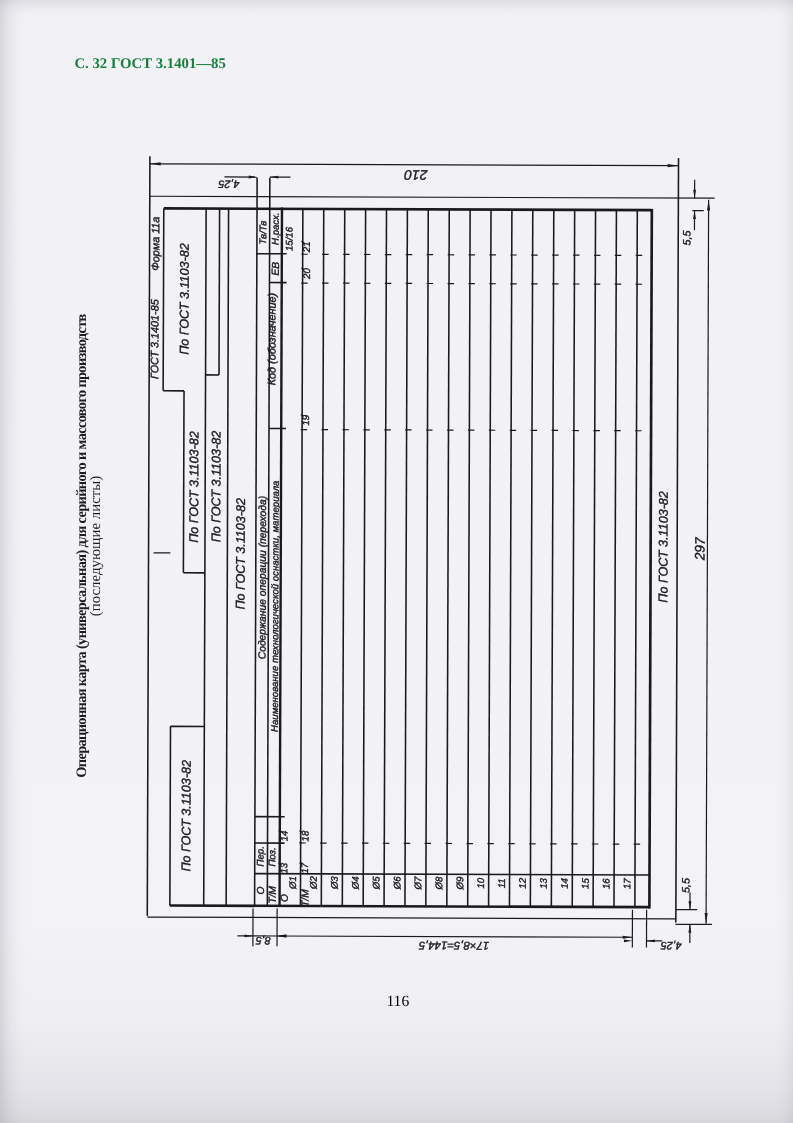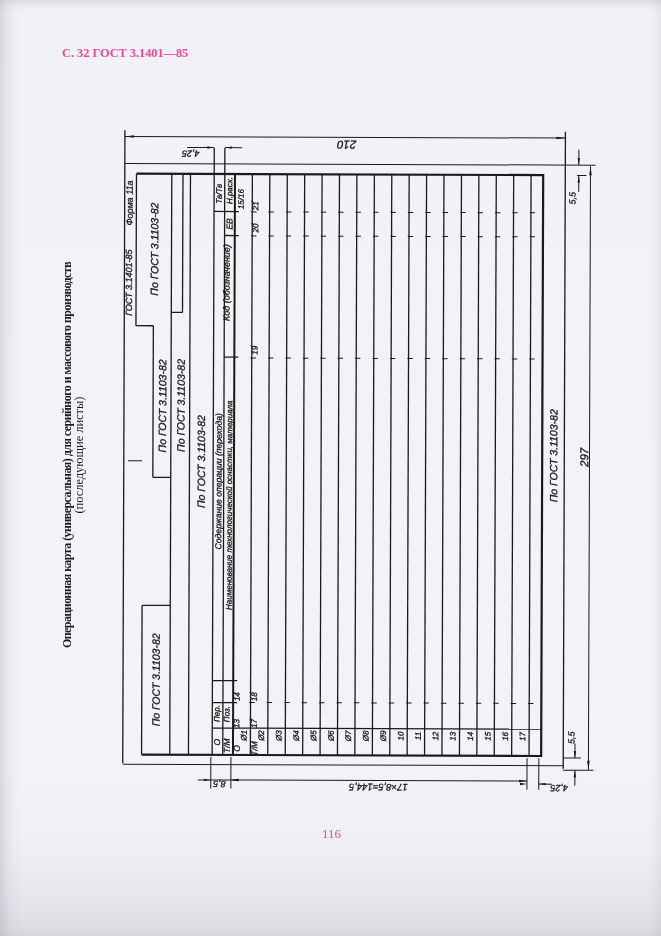--- a/index.html
+++ b/index.html
@@ -3,28 +3,28 @@
 <meta charset="utf-8">
 <style>
   html,body { margin:0; padding:0; }
   body { width:661px; height:936px; position:relative; overflow:hidden;
          background: linear-gradient(180deg, #f2f1f5 0%, #f3f2f6 82%, #efeef2 91%, #e4e3e9 97%, #d9d9de 100%);
          font-family:"Liberation Sans", sans-serif; }
   body::after { content:""; position:absolute; inset:0; pointer-events:none;
      box-shadow: inset 14px 0 18px -12px rgba(120,120,135,0.35), inset 0 10px 14px -10px rgba(120,120,135,0.25), inset -10px 0 14px -10px rgba(120,120,135,0.18);
   }
   .pageheader { position:absolute; left:62px; top:46px; font-family:"Liberation Serif", serif;
-               font-weight:bold; font-size:12.3px; color:#ec4899; letter-spacing:0px; }
+               font-weight:bold; font-size:12.3px; color:#15803d; letter-spacing:0px; }
   .caption { position:absolute; left:73.5px; top:455px; transform:translate(-50%,-50%) rotate(-90deg);
              transform-origin:center; white-space:nowrap; text-align:center; line-height:11.6px;
              font-family:"Liberation Serif", serif; color:#1d1d1d; }
   .cap1 { font-weight:bold; font-size:12px; letter-spacing:-0.55px; }
   .cap2 { font-size:12.4px; }
   .pagenum { position:absolute; left:322px; top:826px; font-family:"Liberation Serif", serif;
-             font-size:13px; color:#ec4899; }
+             font-size:13px; color:#000000; }
 </style>
 </head>
 <body>
 
 <div class="pageheader">С. 32 ГОСТ 3.1401—85</div>
 
 <div class="caption">
     <div class="cap1">Операционная карта (универсальная) для серийного и массового производств</div>
     <div class="cap2">(последующие листы)</div>
   </div>

